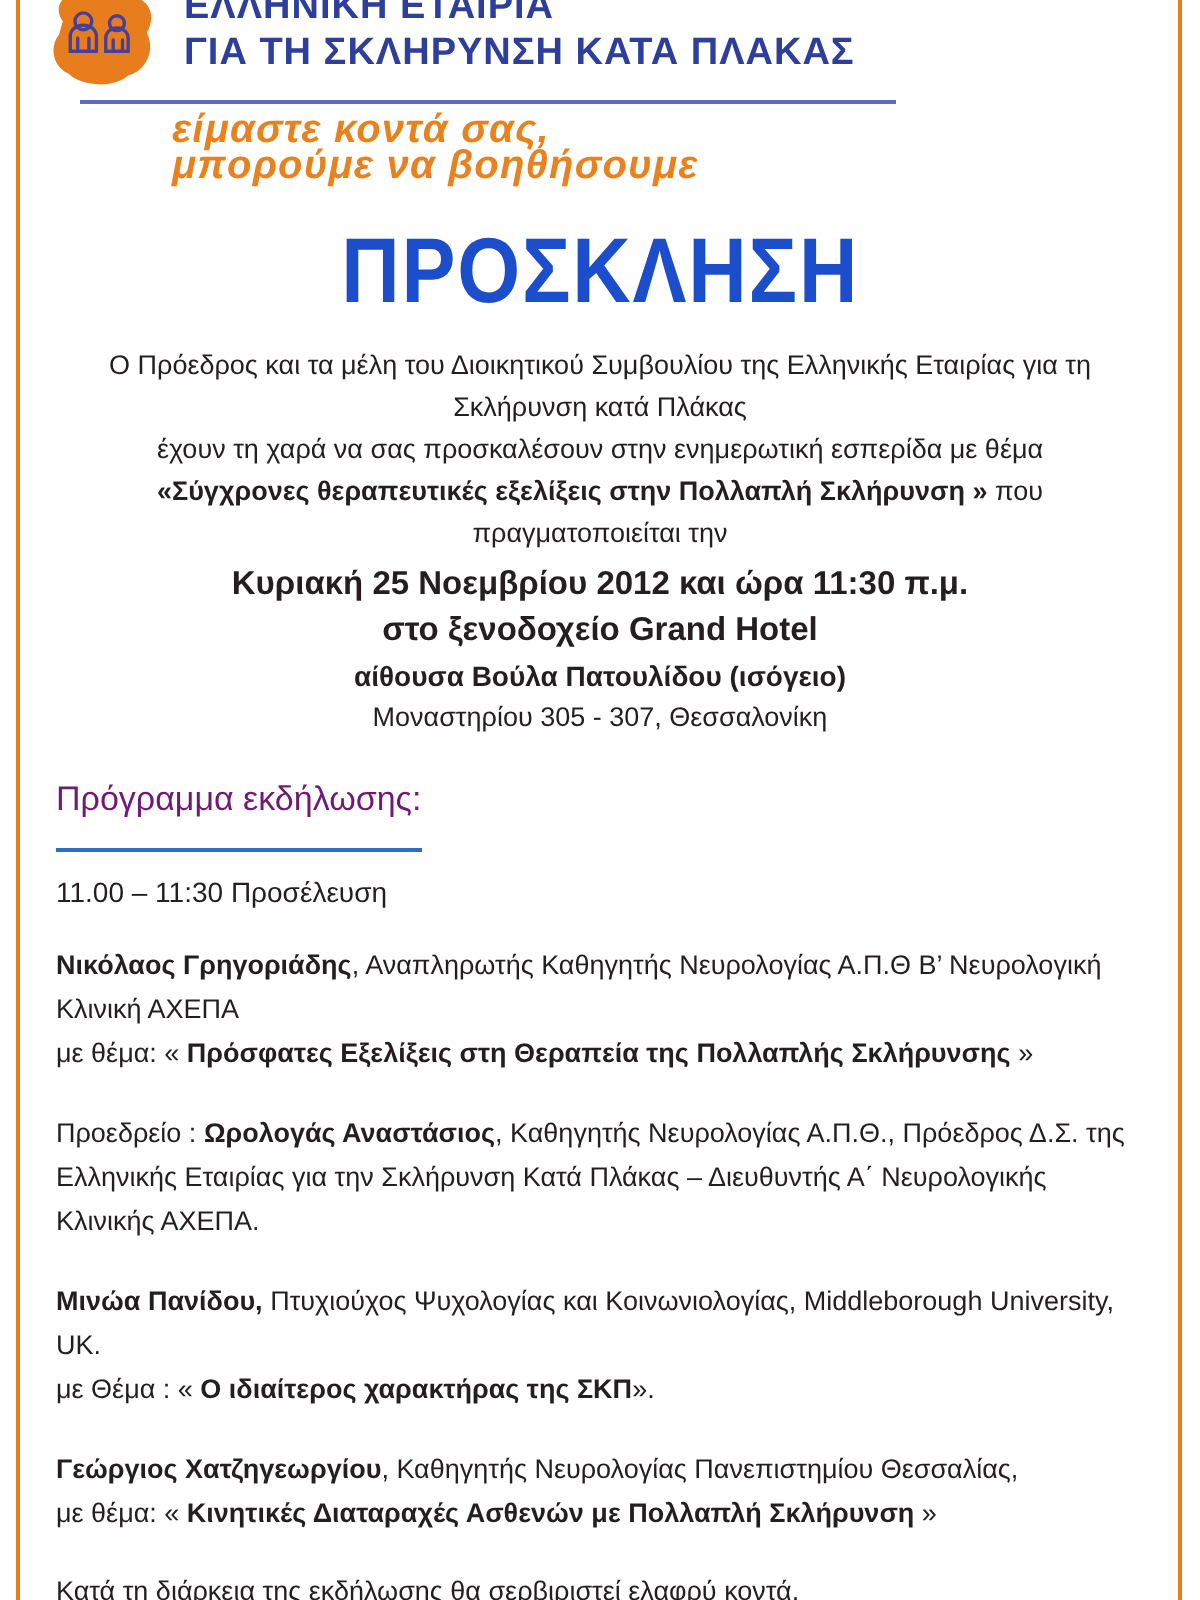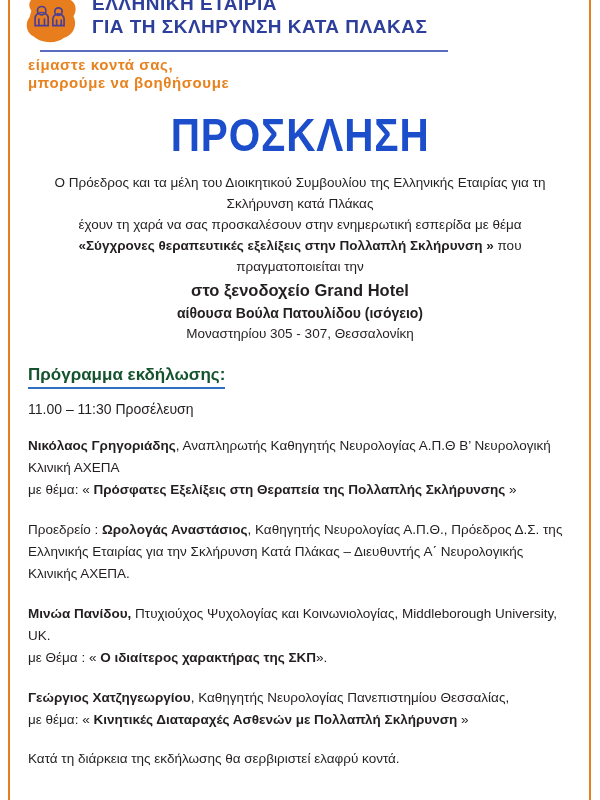--- a/index.html
+++ b/index.html
@@ -19,44 +19,44 @@
   
   .header-row { display:flex; align-items:flex-start; margin-top:-8px; }
   .logo { width:58px; height:56px; flex:0 0 auto; margin-left:-6px; }
   .org-title {
     margin-left:12px; margin-top:0;
     color:#2d3e9b; font-weight:bold; font-size:19px; line-height:23px;
     letter-spacing:.5px;
   }
   .header-rule { height:2px; background:#5a6cc0; width:408px; margin:2px 0 4px 12px; }
   .slogan {
-    color:#e8821e; font-weight:bold; 
-    font-size:15px; line-height:18px; letter-spacing:.6px;
+    margin-left:58px; color:#e8821e; font-weight:bold; font-style:italic;
+    font-size:20px; line-height:18px; letter-spacing:.6px;
   }
 
   
   h1.invite-title {
     text-align:center; margin-top:19px;
     color:#1c4ecb; font-size:46px; font-weight:800; line-height:48px;
   }
   h1.invite-title span { display:inline-block; transform:scaleX(.88); letter-spacing:1px; }
 
   
   .intro { text-align:center; margin-top:13px; font-size:13.5px; line-height:21px; }
   .intro .b { font-weight:bold;text-align:center; }
   .date-line  { text-align:center; font-weight:bold; font-size:16.5px; margin-top:6px; }
   .venue-line { text-align:center; font-weight:bold; font-size:16.5px; margin-top:4px; }
   .hall-line  { text-align:center; font-weight:bold; font-size:14px;   margin-top:5px; }
   .addr-line  { text-align:center; font-size:13.5px; margin-top:5px; }
 
   
   .prog-heading {
     display:inline-block; margin-top:24px;
-    font-size:17px; font-weight:bold; color:#14532d;
-    border-bottom:2.5px solid #2e6fc0; padding-bottom:2px;
+    font-size:17px; font-weight:normal; color:#701a75;
+    border-bottom:2.5px solid #2e6fc0; padding-bottom:14px;
   }
   .schedule { margin-top:12px; font-size:14px; }
 
   .para { margin-top:18px; font-size:13.5px; line-height:22px; }
   .para .b { font-weight:bold; }
 
   .meal { margin-top:20px; font-size:13.5px; }
 </style>
 </head>
 <body>
@@ -94,20 +94,21 @@
     <h1 class="invite-title">
       <span>ΠΡΟΣΚΛΗΣΗ</span>
     </h1>
 
     <div class="intro">
       <div>Ο  Πρόεδρος και τα μέλη του Διοικητικού Συμβουλίου της Ελληνικής Εταιρίας για τη Σκλήρυνση κατά Πλάκας</div>
       <div>έχουν τη χαρά να σας προσκαλέσουν στην ενημερωτική εσπερίδα με θέμα</div>
       <div><span class="b">«Σύγχρονες θεραπευτικές εξελίξεις στην  Πολλαπλή Σκλήρυνση »</span><span> που πραγματοποιείται  την</span></div>
     </div>
 
+    <div class="date-line">Κυριακή  25 Νοεμβρίου 2012 και ώρα 11:30 π.μ.</div>
     <div class="venue-line">στο ξενοδοχείο Grand Hotel</div>
     <div class="hall-line">αίθουσα Βούλα Πατουλίδου (ισόγειο)</div>
     <div class="addr-line">Μοναστηρίου 305 -  307,  Θεσσαλονίκη</div>
 
     <div>
       <span class="prog-heading">Πρόγραμμα εκδήλωσης:</span>
     </div>
     <div class="schedule">11.00 – 11:30   Προσέλευση</div>
 
     <div class="para">

